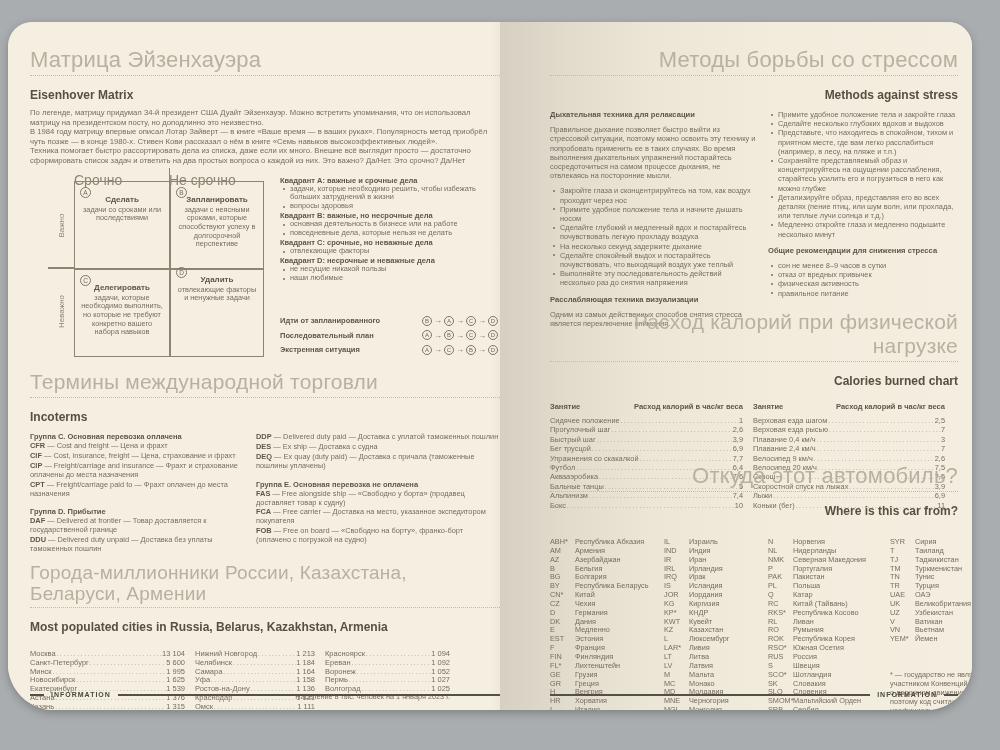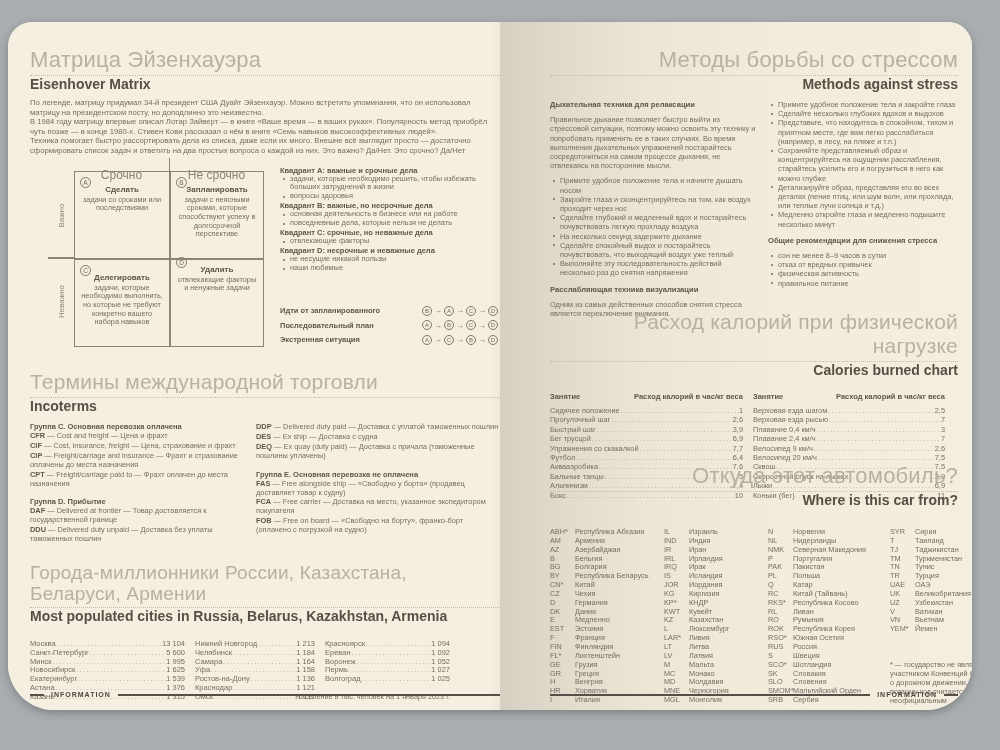--- a/index.html
+++ b/index.html
@@ -12,28 +12,28 @@
   .page-left::after{content:"";position:absolute;right:0;top:0;bottom:0;width:20px;
          background:linear-gradient(90deg,rgba(120,110,95,0),rgba(120,110,95,.10));pointer-events:none;}
   .page-right{left:492px;width:472px;
          background:linear-gradient(90deg,#d6d0c3 0px,#e2dccd 70px,#ece6d7 150px,#f2ecdd 280px,#f4eee0 100%);}
   .sec{position:absolute;left:22px;right:10px;}
   .sec-r{position:absolute;left:50px;right:14px;}
   .ttl{font-size:22px;line-height:24px;color:#b9b0a0;font-weight:400;letter-spacing:.2px;}
   .ttl-sm{font-size:19px;line-height:21px;}
   .ttl-r{text-align:right;}
   .rule{border-top:1px dotted #c3baa8;margin-top:3px;}
-  .sub{font-size:14px;font-weight:700;color:#565044;margin-top:0;}
+  .sub{font-size:12px;font-weight:700;color:#565044;margin-top:12px;}
   .sub-r{text-align:right;}
   
   .intro{margin-top:6px;}
   .ip{font-size:7.7px;line-height:9.6px;color:#756e60;}
   .eis-body{position:relative;margin-top:2px;height:200px;}
   .matrix{position:absolute;left:18px;top:0;width:222px;height:192px;}
-  .m-colhead{position:absolute;top:10px;width:95px;text-align:center;font-size:12px;color:#8d8574;}
+  .m-colhead{position:absolute;top:4px;width:95px;text-align:left;font-size:14px;color:#8d8574;}
   .m-vtop{position:absolute;left:121px;top:0;height:13px;width:1px;background:#8d8474;}
   .m-box{position:absolute;left:26px;top:13px;width:190px;height:176px;border:1px solid #8d8474;box-sizing:border-box;}
   .m-crossv{position:absolute;left:94px;top:0;bottom:0;width:2px;background:#8d8474;}
   .m-crossh{position:absolute;top:86px;left:0;right:0;height:2px;background:#8d8474;}
   .m-hleft{position:absolute;left:0;top:99px;width:26px;height:2px;background:#8d8474;}
   .m-rowlab{position:absolute;left:-27px;width:80px;text-align:center;transform:rotate(-90deg);
             font-size:8px;color:#8d8574;}
   .m-cell{position:absolute;display:flex;flex-direction:column;text-align:center;
           padding:13px 6px 5px;box-sizing:border-box;}
   .m-circ{position:absolute;left:5px;top:5px;}
@@ -345,22 +345,22 @@
 
       <div class="sec-r" style="top:26px;">
         <div class="ttl ttl-r">Методы борьбы со стрессом</div>
         <div class="rule"></div>
         <div class="sub sub-r">Methods against stress</div>
         <div class="stress-cols">
           <div id="str-col0">
               <div class="sh first">Дыхательная техника для релаксации</div>
               <div class="sp">Правильное дыхание позволяет быстро выйти из стрессовой ситуации, поэтому можно освоить эту технику и попробовать применить ее в таких случаях. Во время выполнения дыхательных упражнений постарайтесь сосредоточиться на самом процессе дыхания, не отвлекаясь на посторонние мысли.</div>
               <div class="ulb">
+                <div class="bli">Закройте глаза и сконцентрируйтесь на том, как воздух проходит через нос</div>
                 <div class="bli">Примите удобное положение тела и начните дышать носом</div>
-                <div class="bli">Закройте глаза и сконцентрируйтесь на том, как воздух проходит через нос</div>
                 <div class="bli">Сделайте глубокий и медленный вдох и постарайтесь почувствовать легкую прохладу воздуха</div>
                 <div class="bli">На несколько секунд задержите дыхание</div>
                 <div class="bli">Сделайте спокойный выдох и постарайтесь почувствовать, что выходящий воздух уже теплый</div>
                 <div class="bli">Выполняйте эту последовательность действий несколько раз до снятия напряжения</div>
               </div>
               <div class="sh">Расслабляющая техника визуализации</div>
               <div class="sp">Одним из самых действенных способов снятия стресса является переключение внимания.</div>
             </div>
           <div id="str-col1">
               <div>

